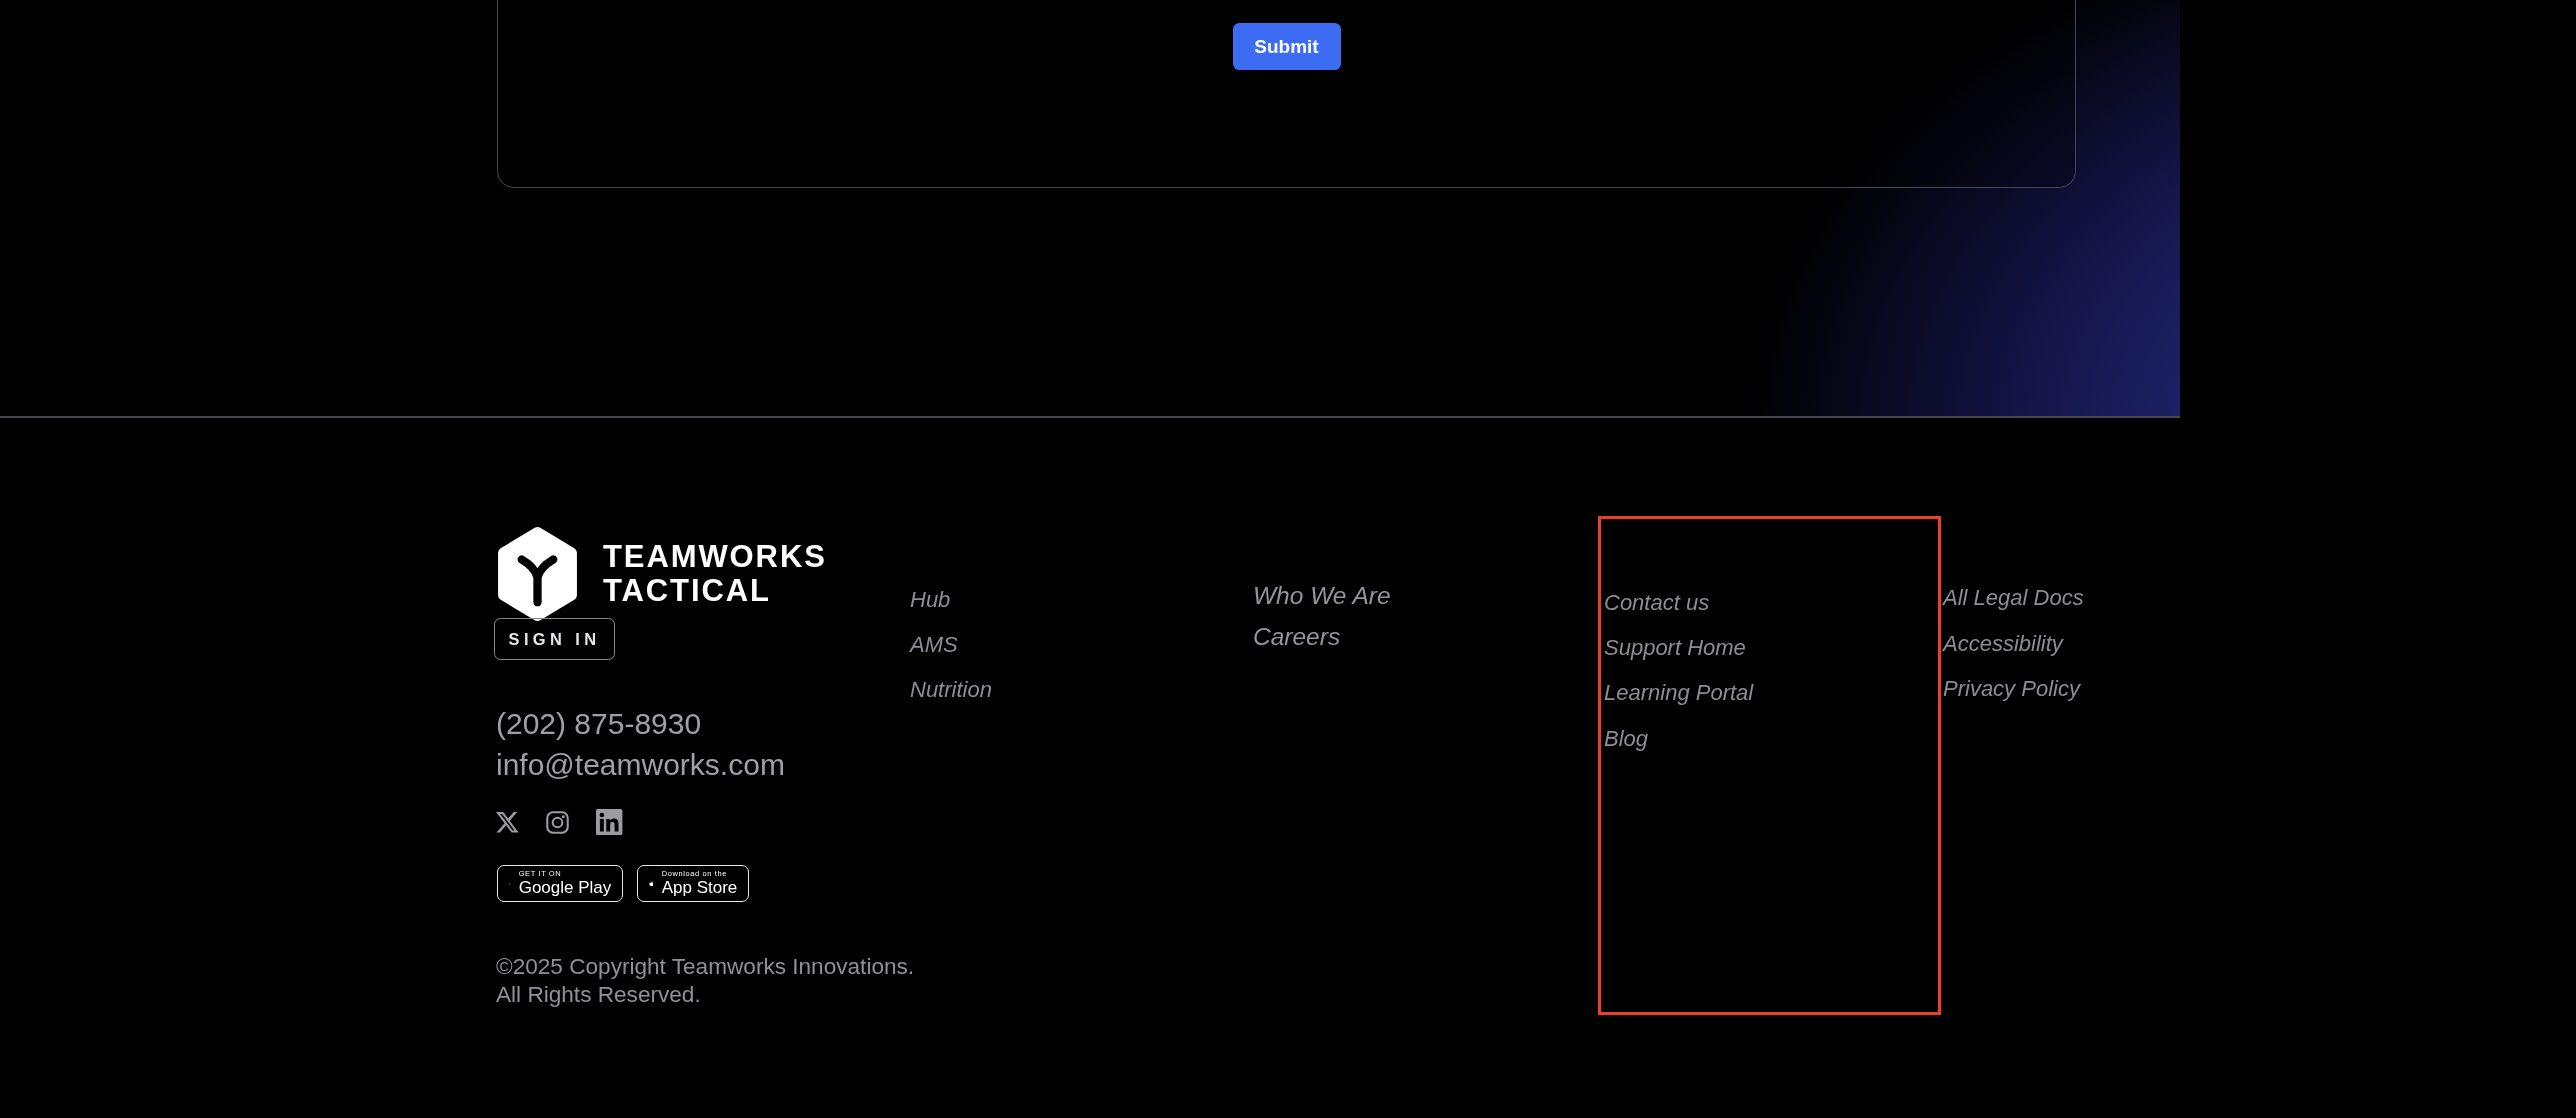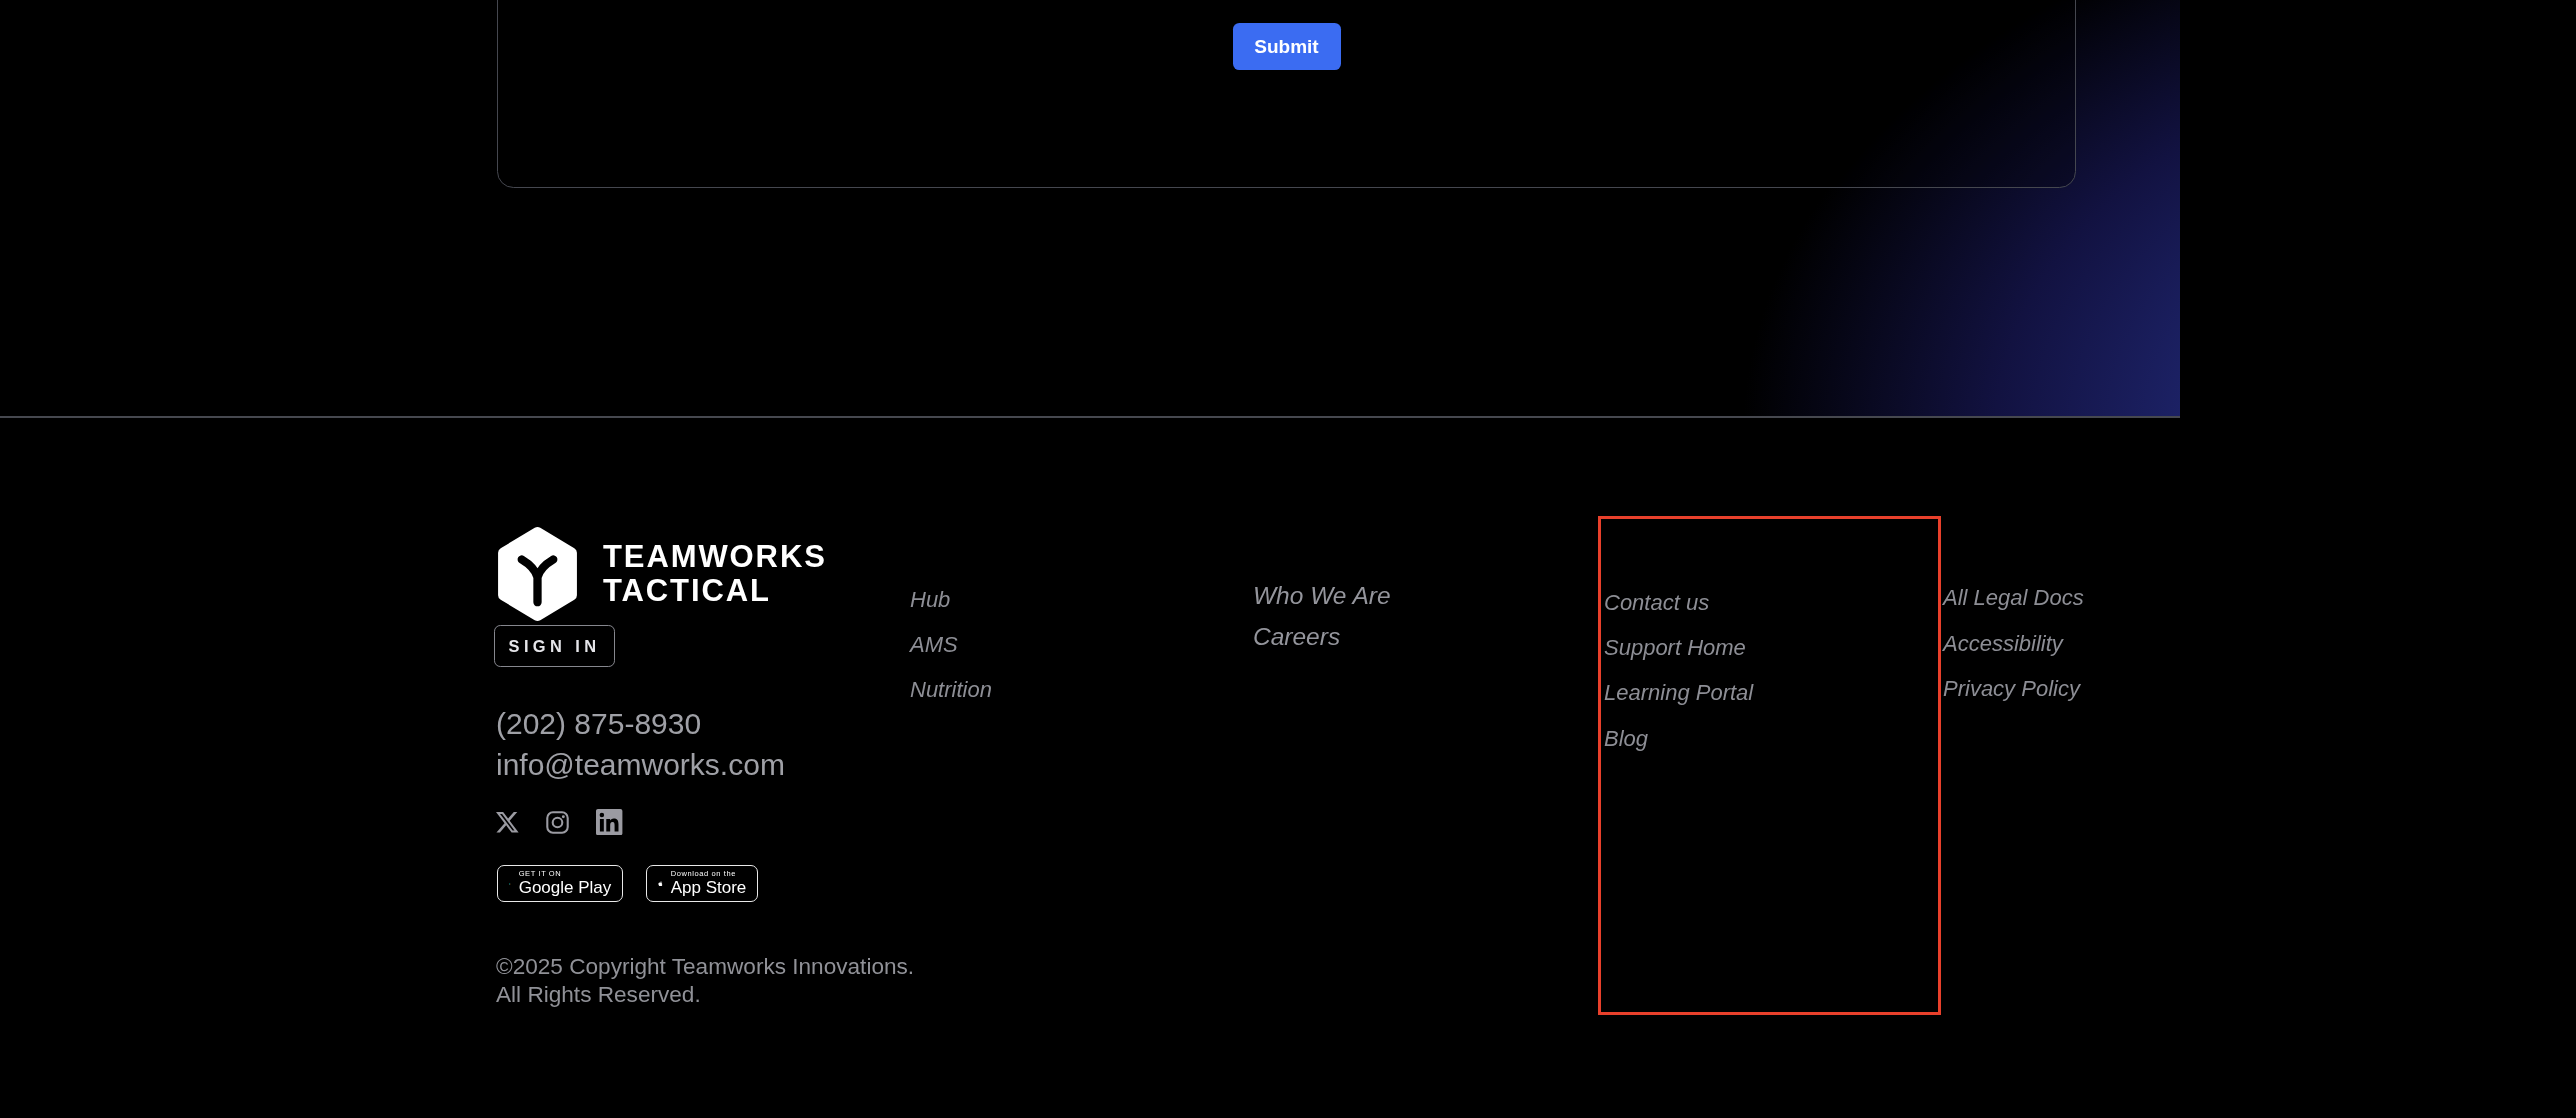--- a/index.html
+++ b/index.html
@@ -33,33 +33,33 @@
     display:flex;align-items:center;justify-content:center;}
   .divider{position:absolute;left:0;top:416px;width:2576px;height:1.9px;background:var(--divider-gray);z-index:3;}
 
   
   .footer{position:absolute;left:0;top:418px;width:2576px;height:701px;background:#000;}
   .abs{position:absolute;}
 
   .logo-row{left:496px;top:108px;display:flex;align-items:center;gap:24px;}
   .brand-text{color:var(--brand-white);font-weight:700;font-size:31px;line-height:34px;letter-spacing:1.9px;}
 
-  .signin-btn{left:494px;top:207px;width:121px;height:42px;background:transparent;
+  .signin-btn{left:494px;top:200px;width:121px;height:42px;background:transparent;
     border:1.3px solid #86878e;border-radius:6.3px;color:#e6e6ea;
     font-family:"Liberation Sans",sans-serif;font-size:16.4px;font-weight:600;letter-spacing:4.4px;
     display:flex;align-items:center;justify-content:center;cursor:pointer;}
 
   .contact{left:496px;color:var(--text-gray);font-size:30px;line-height:30px;cursor:pointer;}
   .phone{top:291px;}
   .email{top:332px;}
 
   .social-row{left:496px;top:391px;display:flex;align-items:center;gap:26.4px;}
   .social-row svg{display:block;cursor:pointer;}
 
-  .badge-row{left:497px;top:447px;display:flex;gap:23px;}
+  .badge-row{left:497px;top:447px;display:flex;gap:14px;}
   .store-badge{height:37px;background:#000;border:1.3px solid #e9e9e9;border-radius:7px;
     display:flex;align-items:center;gap:8.2px;padding:0 10.7px;cursor:pointer;color:#fff;}
   .store-badge .t1{font-size:7.5px;letter-spacing:0.6px;line-height:8.8px;}
   .store-badge .t2{font-size:17px;line-height:19px;font-weight:500;white-space:nowrap;}
   .gp{width:126px;}
   .as{width:112px;}
 
   .copyright{left:496px;top:535px;color:var(--muted-gray);font-size:22.6px;line-height:28px;}
 
   .col{display:flex;flex-direction:column;}

